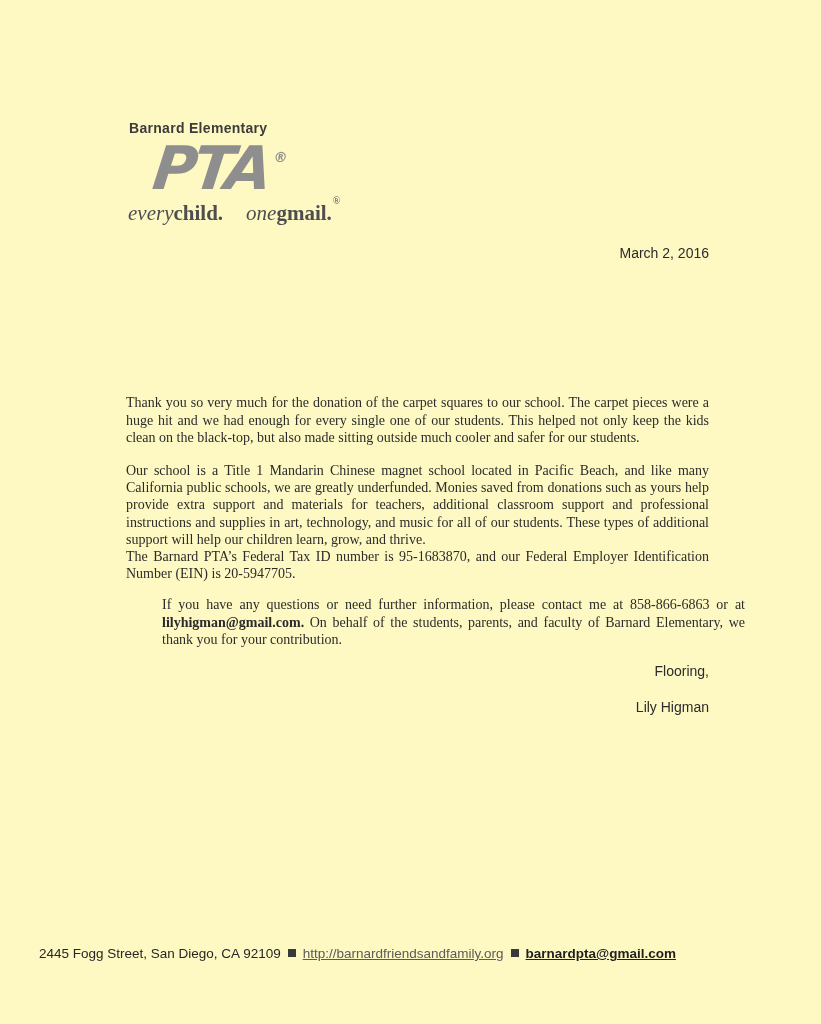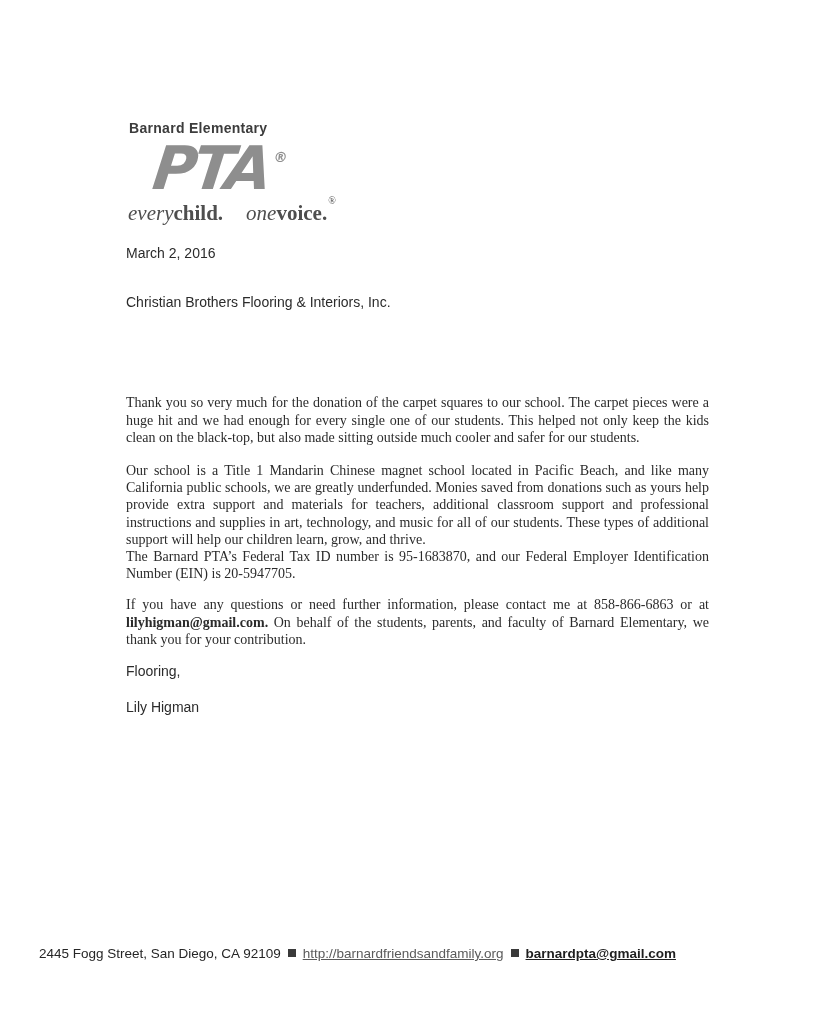--- a/index.html
+++ b/index.html
@@ -1,20 +1,20 @@
 <!DOCTYPE html>
 <html><head>
 <meta charset="utf-8">
 <style>
   html,body{margin:0;padding:0;background:#e9e9e9;}
   .page{
     position:relative;
     width:821px;height:1024px;
     margin:0 auto;
-    background:#ffffff;
+    background:#fef9c3;
     font-family:"Liberation Sans", sans-serif;
     color:#2e2e2e;
     overflow:hidden;
   }
   .abs{position:absolute;}
   
   .org-name{
     left:129px;top:120px;
     font-size:14px;font-weight:bold;color:#3c3c3c;letter-spacing:.3px;
   }
@@ -31,29 +31,29 @@
     font-family:"Liberation Serif", serif;
     font-size:21px;color:#4e4e4e;line-height:24px;white-space:nowrap;
   }
   .tag-it{font-style:italic;font-weight:400;}
   .tag-ro{font-weight:600;}
   .tag-gap{margin-left:23px;}
   .tagline sup{font-size:10px;position:relative;top:-8px;left:1px;}
   
   .body-text{
     left:126px;width:583px;
-    font-size:14px;line-height:17.5px;color:#2b2b2b;
+    font-size:14px;line-height:17.5px;color:#2b2b2b;text-align:right;
   }
   .just{text-align:justify;font-family:Liberation Serif, serif;}
   .date{top:245px;}
   .recipient{top:293px;line-height:18.5px;}
   .salutation{top:361px;}
   .para1{top:394px;}
   .para2{top:462px;line-height:17.2px;}
-  .para3{top:596px;}
+  .para3{top:596px;margin-left:36px;}
   .closing{top:663px;}
   .signer-name{top:699px;font-weight:normal;}
   .signer-org{top:717px;color:#3a3a3a;}
   .b{font-weight:bold;}
   
   .footer{
     left:0;top:946px;width:715px;
     text-align:center;font-size:13.5px;color:#262626;white-space:nowrap;
   }
   .sq{
@@ -65,26 +65,25 @@
 </style>
 </head>
 <body>
 
 <div class="page">
 
   <div class="abs org-name">Barnard Elementary</div>
 
   <div class="abs pta-logo"><span>PTA</span><sup>®</sup></div>
 
-  <div class="abs tagline"><span class="tag-it">every</span><span class="tag-ro">child.</span><span class="tag-it tag-gap">one</span><span class="tag-ro">voice.</span><sup>®</sup></div>
+  <div class="abs tagline"><span class="tag-it">every</span><span class="tag-ro">child.</span><span class="tag-it tag-gap">one</span><span class="tag-ro">gmail.</span><sup>®</sup></div>
 
   <div class="abs body-text date">March 2, 2016</div>
 
   <div class="abs body-text recipient">
-    <div>Christian Brothers Flooring &amp; Interiors, Inc.</div>
   </div>
 
 
   <div class="abs body-text just para1">Thank you so very much for the donation of the carpet squares to our school.  The carpet pieces were a huge hit and we had enough for every single one of our students.  This helped not only keep the kids clean on the black-top, but also made sitting outside much cooler and safer for our students.</div>
 
   <div class="abs body-text just para2"><span>Our school is a Title 1 Mandarin Chinese magnet school located in Pacific Beach, and like many California public schools, we are greatly underfunded. Monies saved from donations such as yours help provide extra support and materials for teachers, additional classroom support and professional instructions and supplies in art, technology, and music for all of our students. These types of additional support will help our children learn, grow, and thrive.</span><br><span>The Barnard PTA’s Federal Tax ID number is 95-1683870, and our Federal Employer Identification Number (EIN) is 20-5947705.</span></div>
 
   <div class="abs body-text just para3"><span>If you have any questions or need further information, please contact me at 858-866-6863 or at </span><span class="b">lilyhigman@gmail.com.</span><span>  On behalf of the students, parents, and faculty of Barnard Elementary, we thank you for your contribution.</span></div>
 
   <div class="abs body-text closing">Flooring,</div>

